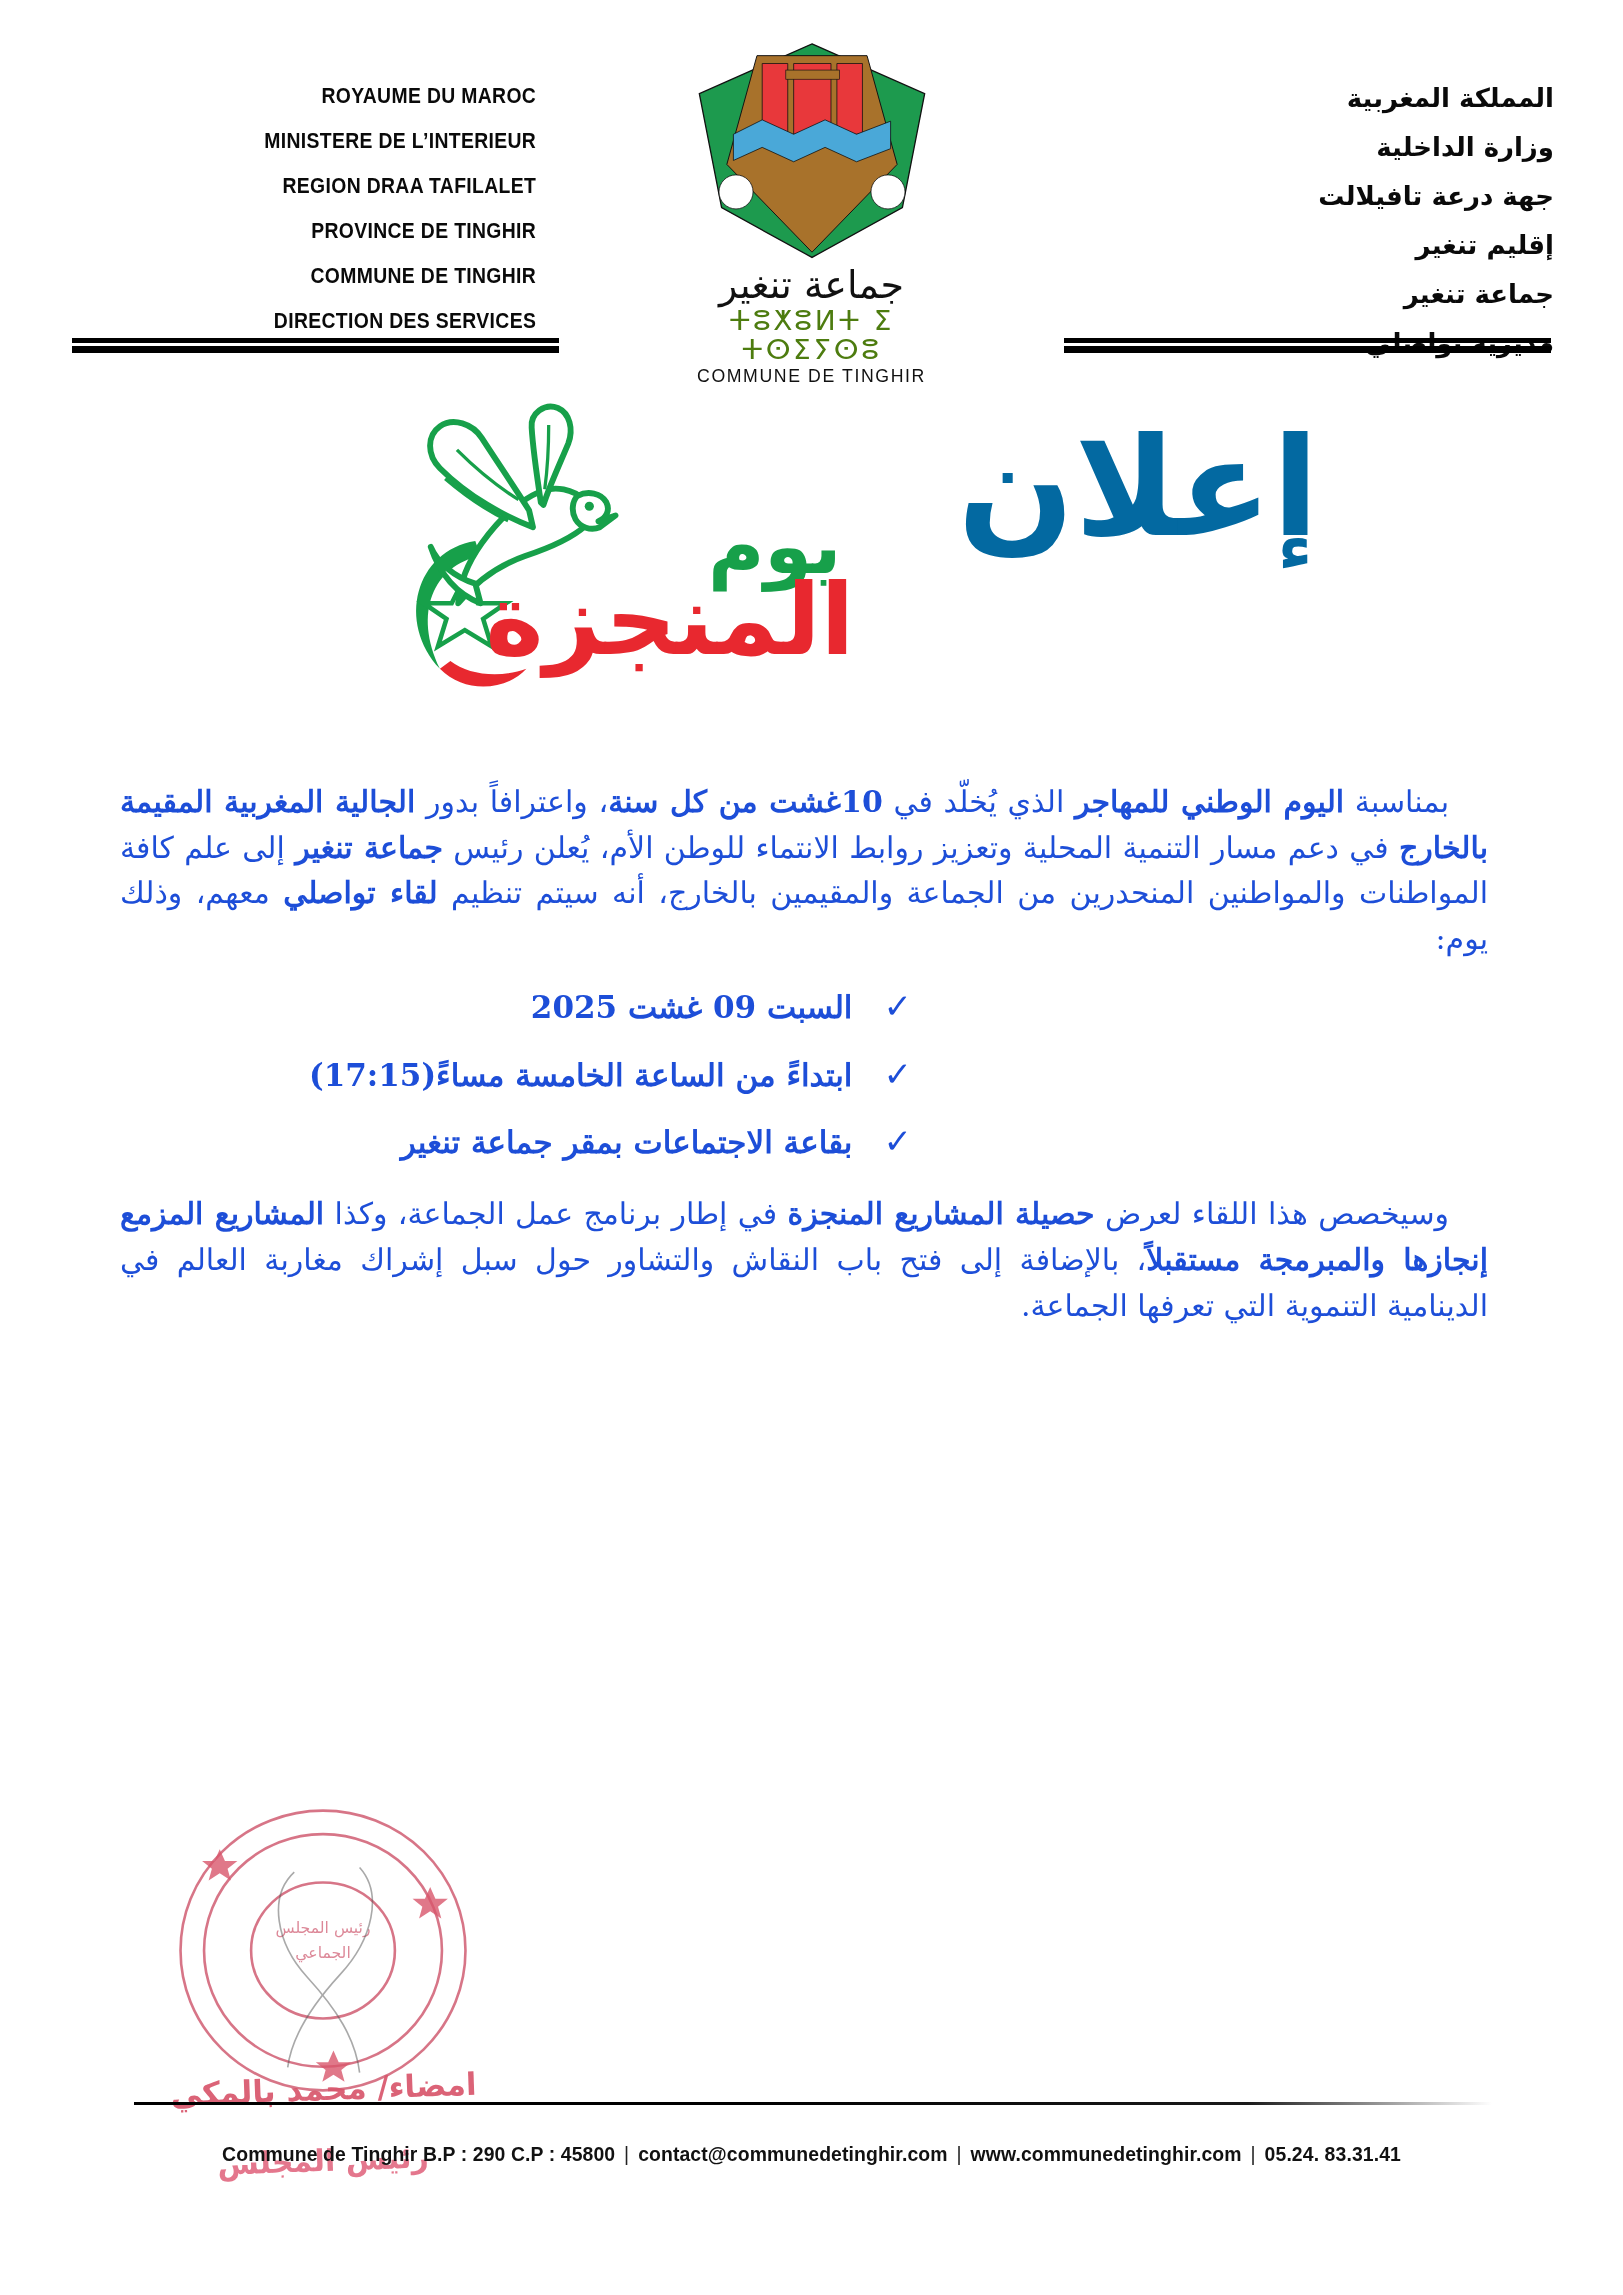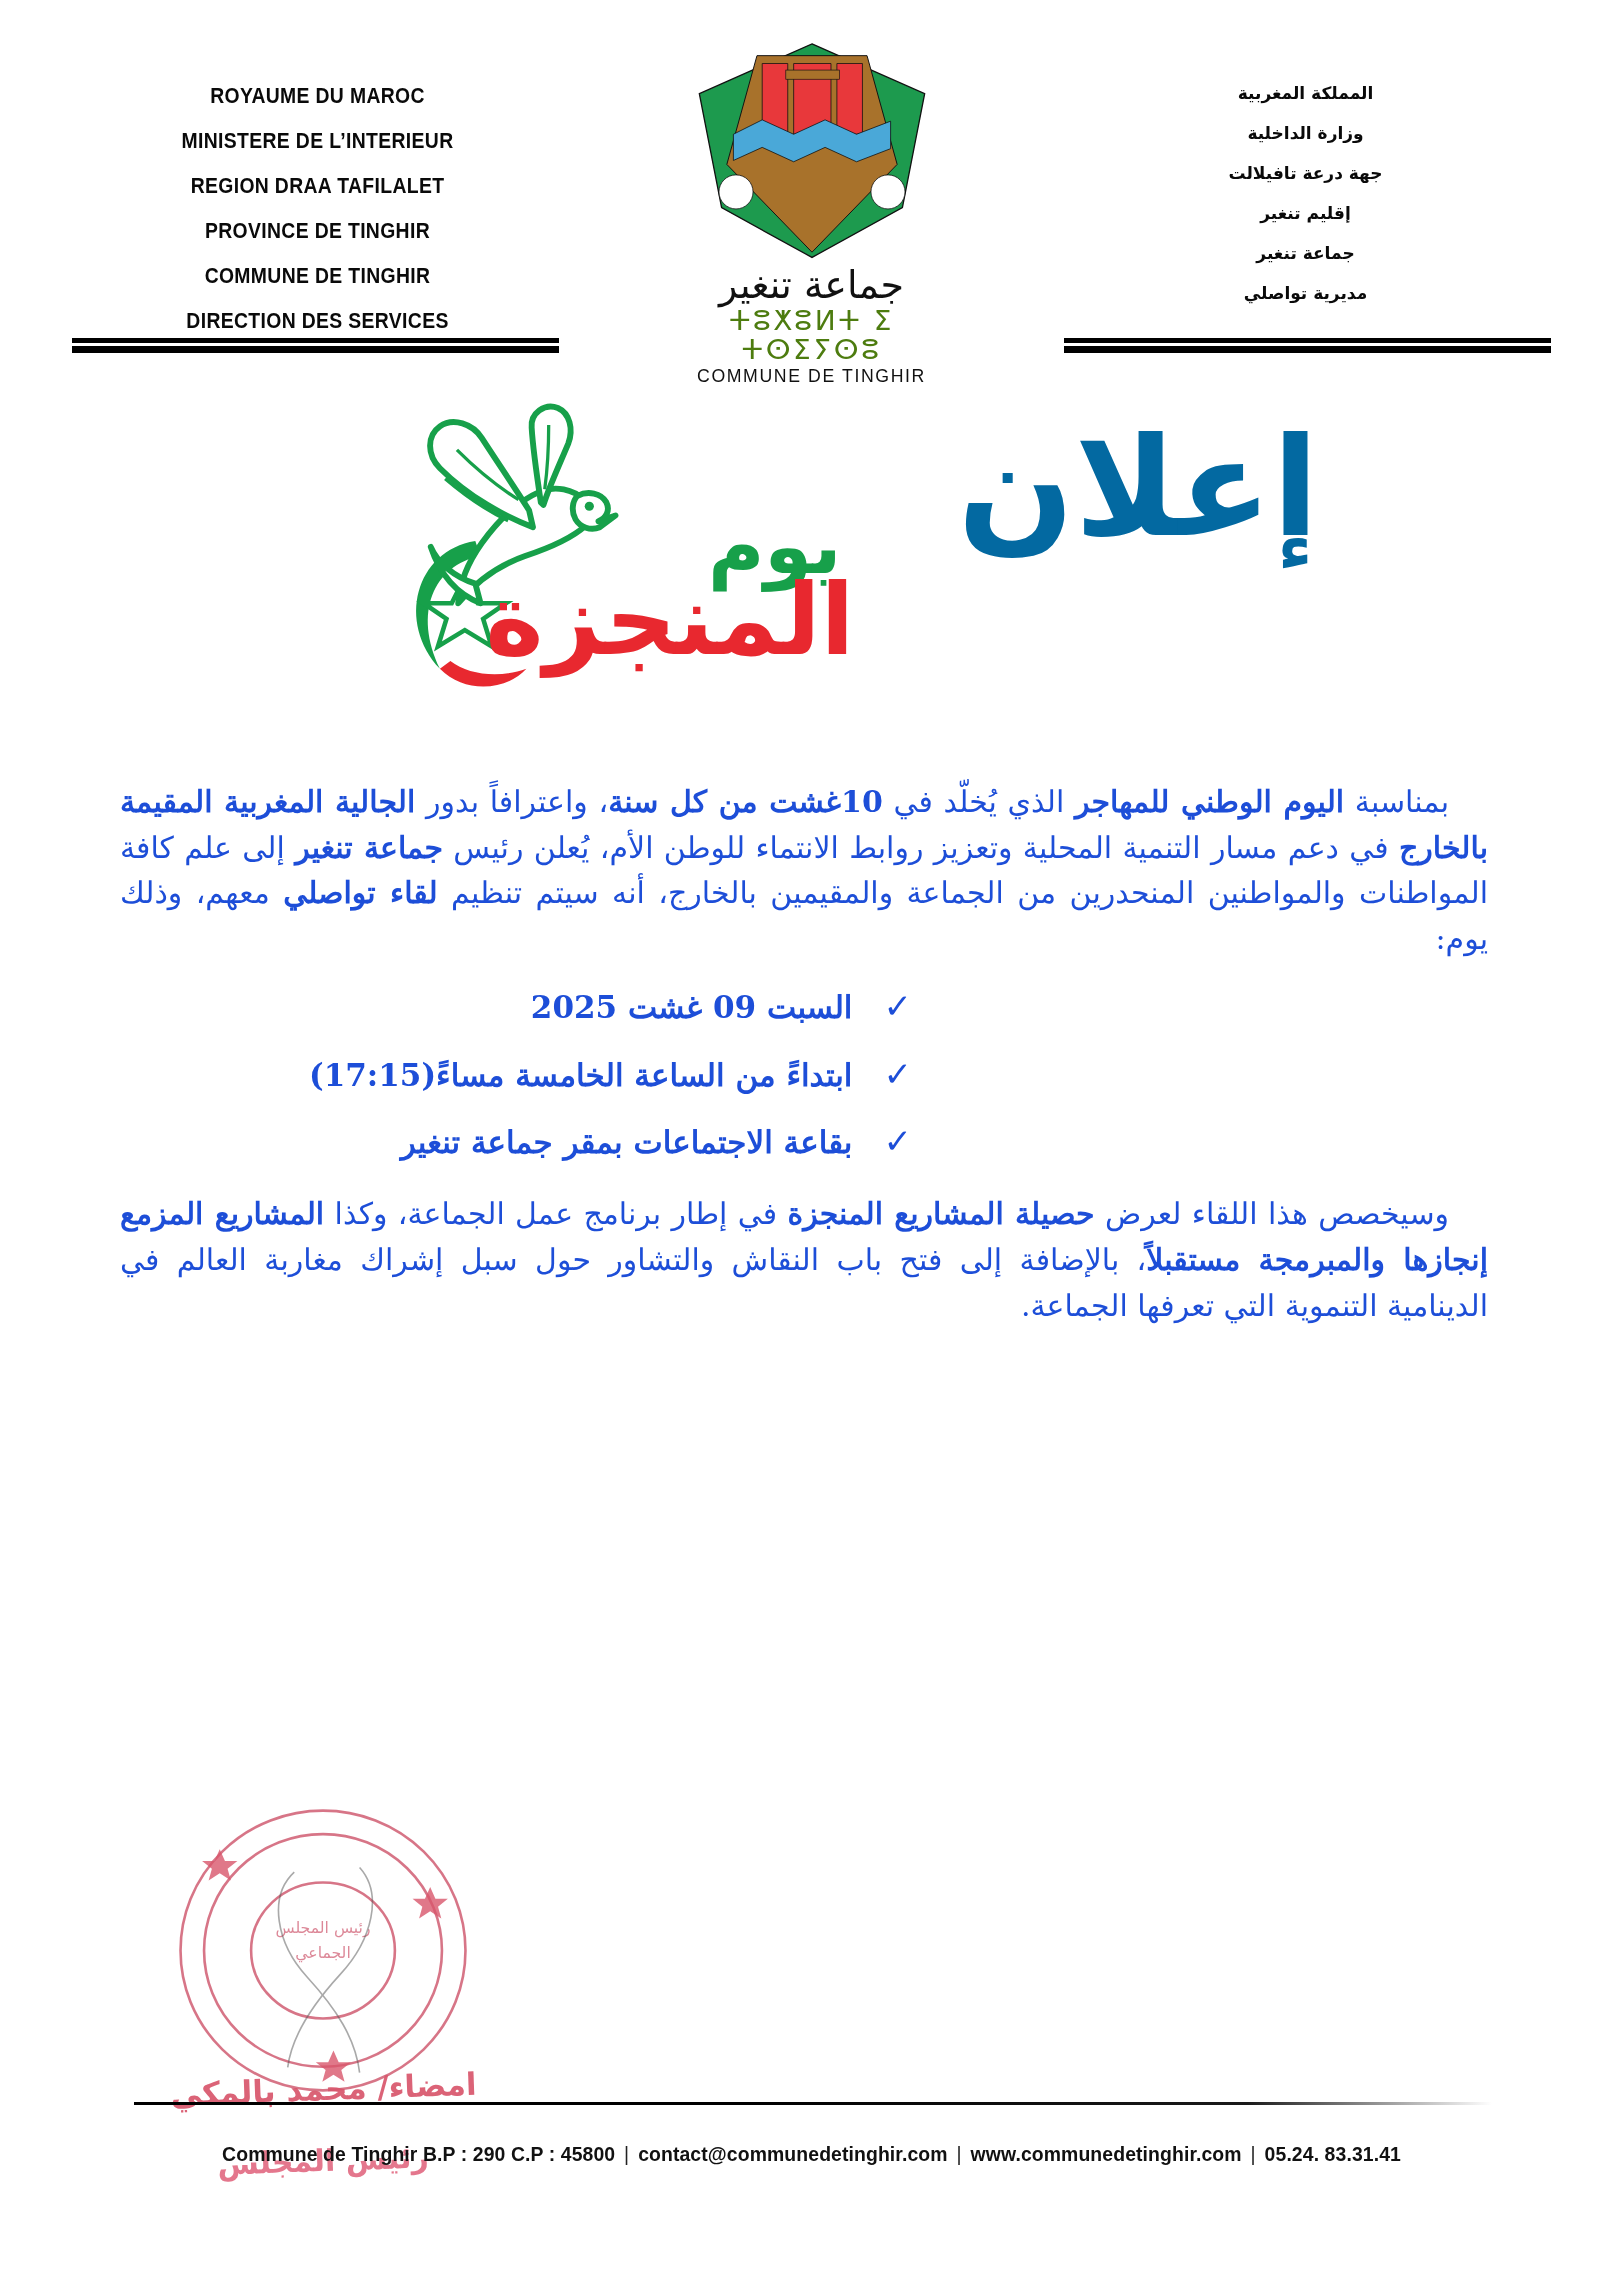--- a/index.html
+++ b/index.html
@@ -22,40 +22,40 @@
     position: absolute;
     top: 0;
     left: 0;
     width: 1623px;
     height: 380px;
   }
   .header-col {
     position: absolute;
     top: 85px;
     width: 497px;
-    text-align: center;
+    text-align: right;
   }
   .header-col.left  { left: 69px; }
   .header-col.right { right: 69px; }
 
   .fr-line {
     font-family: "Liberation Sans", sans-serif;
     font-weight: bold;
     font-size: 22px;
     letter-spacing: 0.4px;
     line-height: 1;
     margin-bottom: 23px;
     white-space: nowrap;
     transform: scaleX(0.88);
     transform-origin: center;
   }
   .ar-line {
     font-family: "DejaVu Sans", sans-serif;
     font-weight: bold;
-    font-size: 17px;
+    font-size: 26px;
     line-height: 1;
     margin-bottom: 23px;
     direction: rtl;
     white-space: nowrap;
   }
 
   .rule-stack {
     position: absolute;
     top: 338px;
     height: 17px;

